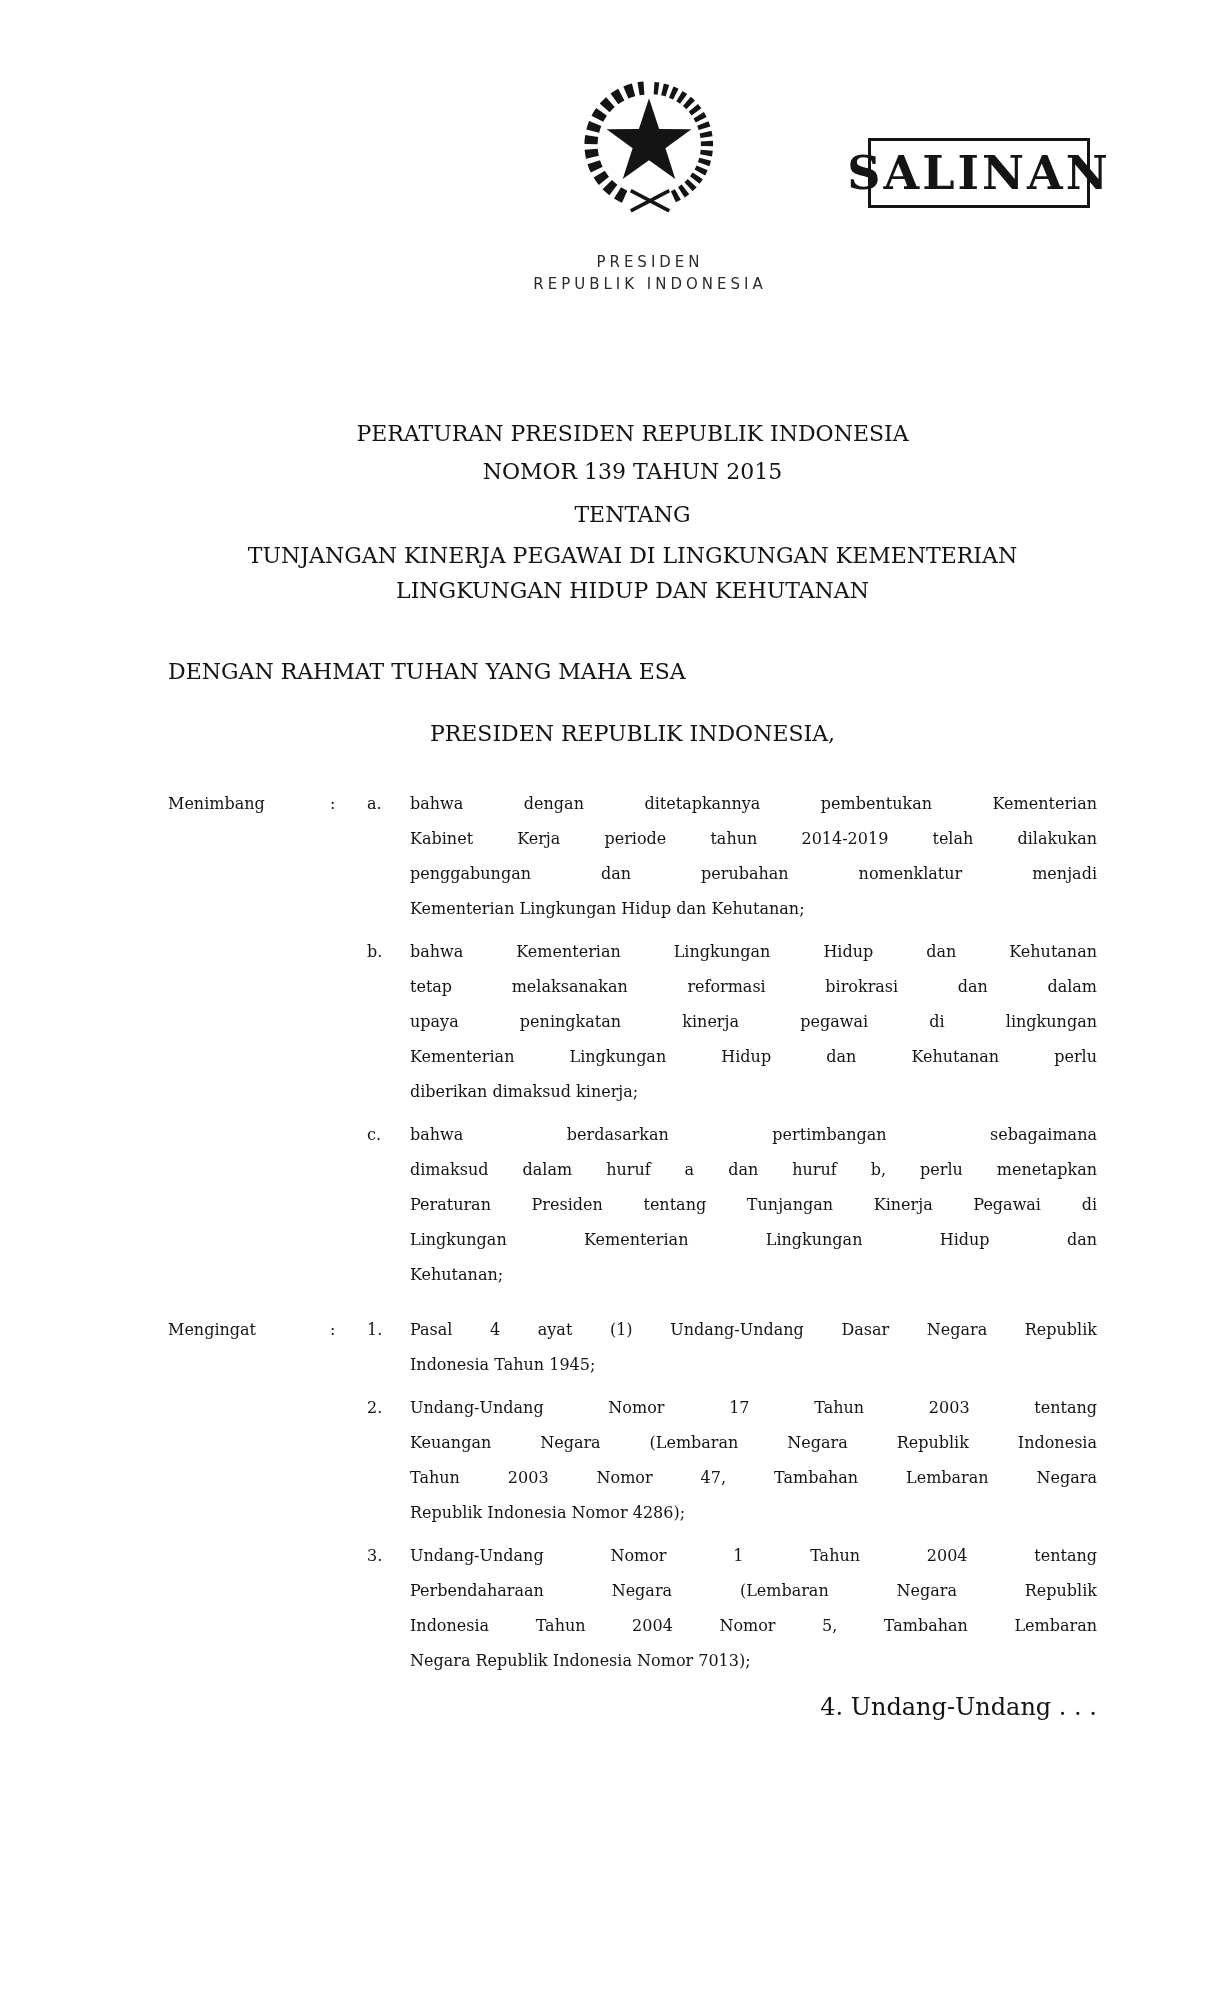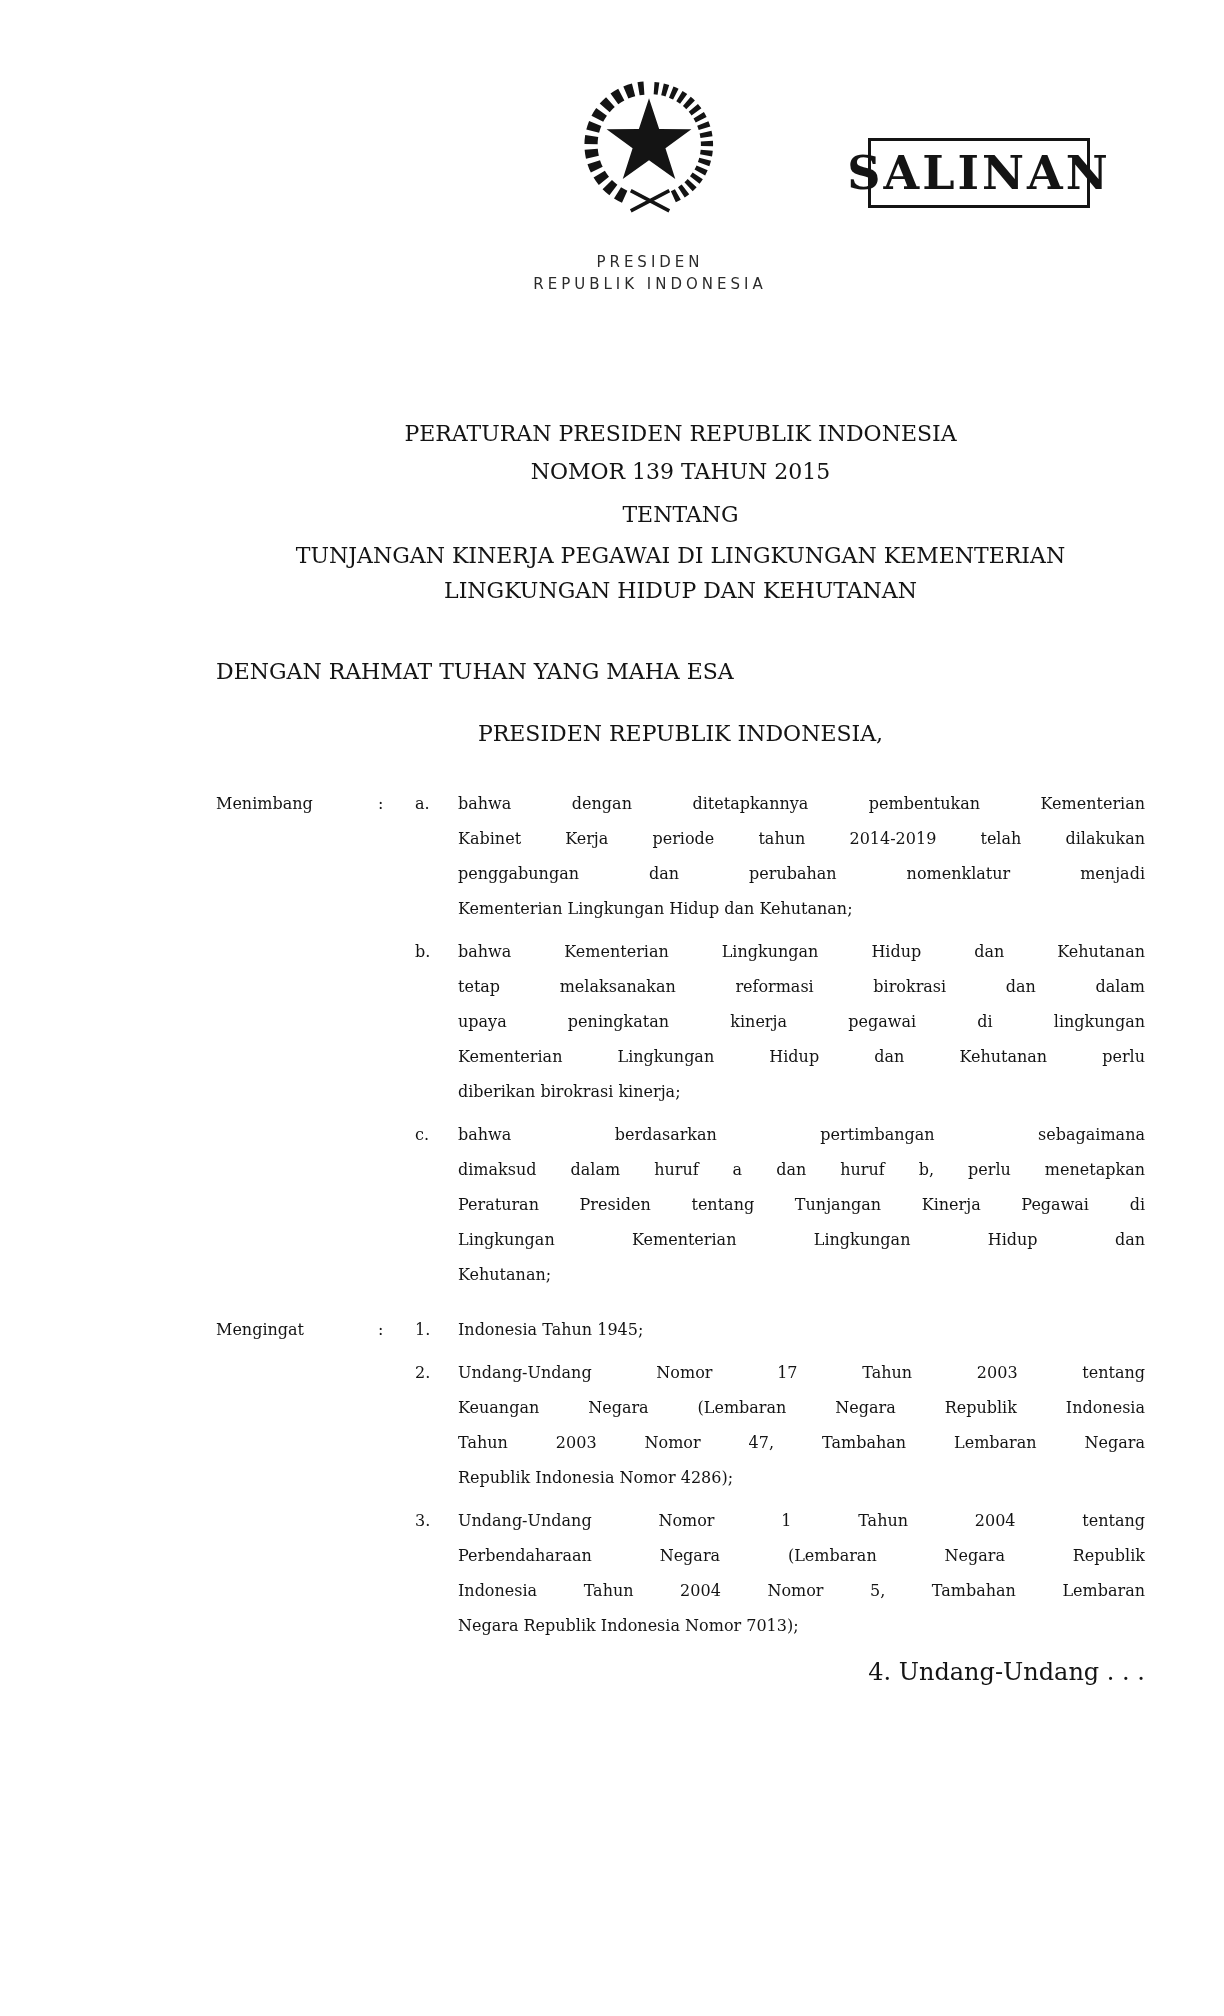--- a/index.html
+++ b/index.html
@@ -22,21 +22,21 @@
     color:#2b2b2b;white-space:nowrap;
   }
   .stamp{
     position:absolute;left:868px;top:138px;width:222px;height:70px;
     border:3px solid #141414;box-sizing:border-box;
     display:flex;align-items:center;justify-content:center;
     font-family:"DejaVu Serif", serif;
     font-weight:bold;font-size:46px;letter-spacing:3px;
   }
   
-  .content{position:absolute;left:168px;top:415px;width:929px;margin-left:48px;}
+  .content{position:absolute;left:168px;top:415px;width:929px;}
   .t-line{text-align:center;font-size:22px;line-height:38px;white-space:nowrap;}
   .t-sub{line-height:35px;}
   .sp5{margin-bottom:5px;}
   .sp4{margin-bottom:4px;}
   .invocation{margin-top:45px;font-size:22px;line-height:38px;}
   .authority{margin-top:24px;text-align:center;font-size:22px;line-height:38px;}
   
   .clause{
     display:grid;
     grid-template-columns:162px 37px 43px 1fr;
@@ -102,21 +102,21 @@
 
     <div class="clause next-clause">
       <div class="cell-label"></div>
       <div class="cell-colon"></div>
       <div class="cell-marker">b.</div>
       <div>
         <div class="jline">bahwa Kementerian Lingkungan Hidup dan Kehutanan</div>
         <div class="jline">tetap melaksanakan reformasi birokrasi dan dalam</div>
         <div class="jline">upaya peningkatan kinerja pegawai di lingkungan</div>
         <div class="jline">Kementerian Lingkungan Hidup dan Kehutanan perlu</div>
-        <div class="jlast">diberikan birokrasi kinerja;</div>
+        <div class="jlast">diberikan dimaksud kinerja;</div>
       </div>
     </div>
 
     <div class="clause next-clause">
       <div class="cell-label"></div>
       <div class="cell-colon"></div>
       <div class="cell-marker">c.</div>
       <div>
         <div class="jline">bahwa berdasarkan pertimbangan sebagaimana</div>
         <div class="jline">dimaksud dalam huruf a dan huruf b, perlu menetapkan</div>
@@ -124,20 +124,21 @@
         <div class="jline">Lingkungan Kementerian Lingkungan Hidup dan</div>
         <div class="jlast">Kehutanan;</div>
       </div>
     </div>
 
     <div class="clause section-gap">
       <div class="cell-label">Mengingat</div>
       <div class="cell-colon">:</div>
       <div class="cell-marker">1.</div>
       <div>
+        <div class="jline">Pasal 4 ayat (1) Undang-Undang Dasar Negara Republik</div>
         <div class="jlast">Indonesia Tahun 1945;</div>
       </div>
     </div>
 
     <div class="clause next-clause">
       <div class="cell-label"></div>
       <div class="cell-colon"></div>
       <div class="cell-marker">2.</div>
       <div>
         <div class="jline">Undang-Undang Nomor 17 Tahun 2003 tentang</div>

